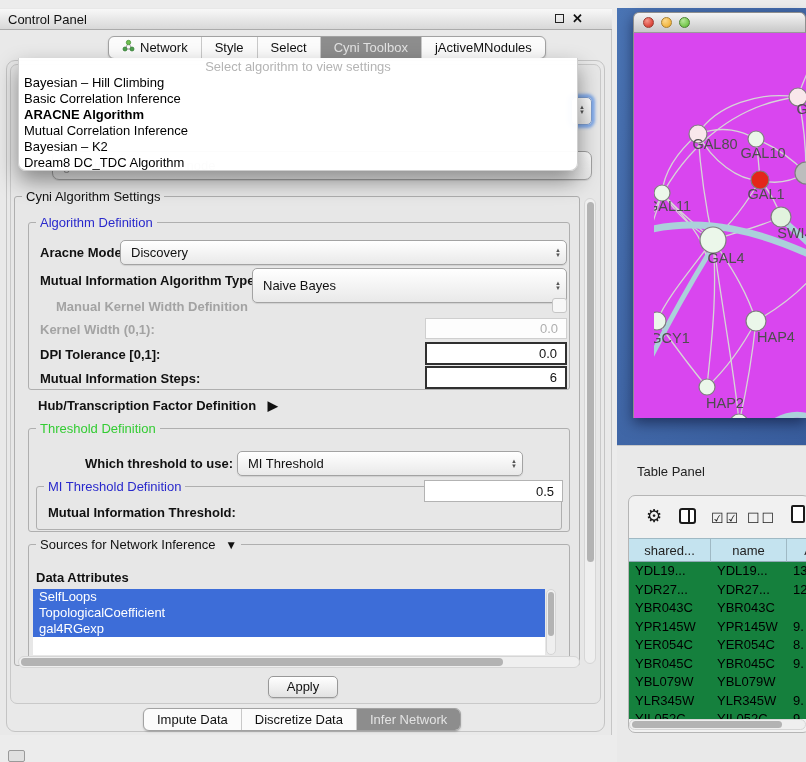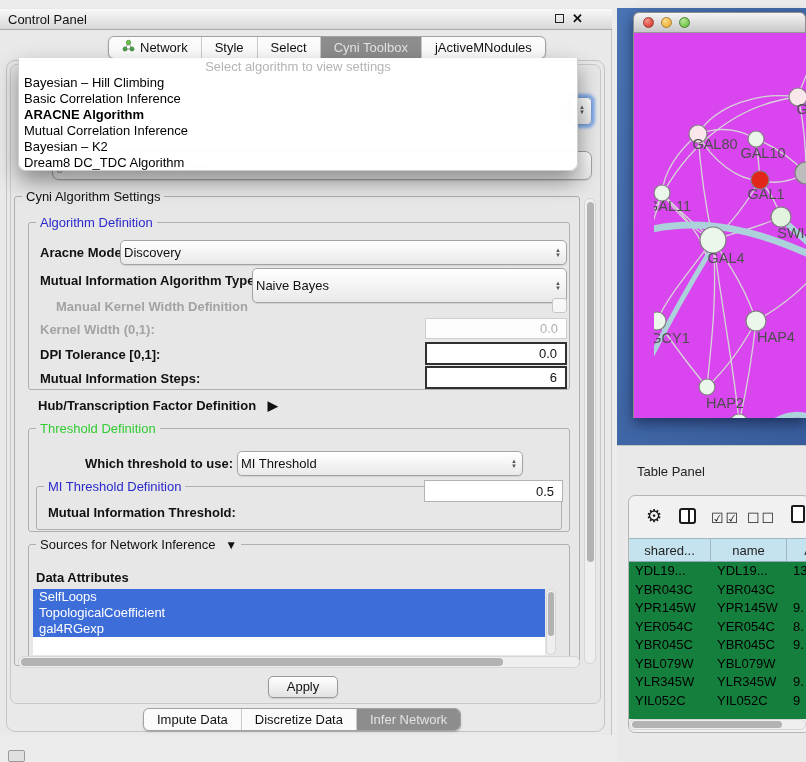--- a/index.html
+++ b/index.html
@@ -56,21 +56,21 @@
   .lbl  { font-weight:bold; color:#111; white-space:nowrap; }
   .lbl.dis { color:#A3A3A3; }
   .bluetxt  { color:#2929CC; }
   .greentxt { color:#33CC33; }
 
   .combo {
     display:flex; align-items:center;
     border:1px solid #A3A3A3; border-radius:5px;
     background:linear-gradient(#FFFFFF,#E9E9E9);
     box-shadow:0 1px 1px rgba(0,0,0,0.10);
-    padding-left:3px; font-size:13px; color:#111;
+    padding-left:10px; font-size:13px; color:#111;
   }
   .stepper { margin-left:auto; padding-right:5px; display:flex; flex-direction:column;
     align-items:center; justify-content:center; color:#555; font-size:6px; line-height:5px; }
   .stepper::before { content:"▲"; }
   .stepper::after  { content:"▼"; }
 
   .field {
     background:#FFFFFF; border:1px solid #C4C4C4;
     display:flex; align-items:center; justify-content:flex-end;
     padding-right:8px; font-size:13px; color:#111;
@@ -357,20 +357,21 @@
 
 <div class="abs icon-dark" style="left:646px;top:505px;font-size:18px;">⚙</div>
 <div class="abs col-icon" style="left:679px;top:508px;"></div>
 <div class="abs icon-dark" style="left:711px;top:510px;font-size:14px;letter-spacing:2px;">☑☑</div>
 <div class="abs icon-dark" style="left:747px;top:510px;font-size:14px;letter-spacing:2px;">☐☐</div>
 <div class="abs file-icon" style="left:791px;top:505px;"></div>
 
 <div id="table-header" class="abs" style="left:629px;top:538px;width:177px;height:24px;white-space:nowrap;overflow:hidden;"><div class="th" style="width: 82px;">shared...</div><div class="th" style="width: 76px;">name</div><div class="th" style="width: 44px;">A</div></div>
 <div id="table-rows" class="abs" style="left:629px;top:562px;width:177px;height:157px;overflow:hidden;background:#15803d;">
     <div class="tr"><div class="td" style="width: 82px;">YDL19...</div><div class="td" style="width: 76px;">YDL19...</div><div class="td" style="width: 44px;">13</div></div>
+    <div class="tr"><div class="td" style="width: 82px;">YDR27...</div><div class="td" style="width: 76px;">YDR27...</div><div class="td" style="width: 44px;">12</div></div>
     <div class="tr"><div class="td" style="width: 82px;">YBR043C</div><div class="td" style="width: 76px;">YBR043C</div><div class="td" style="width: 44px;"></div></div>
     <div class="tr"><div class="td" style="width: 82px;">YPR145W</div><div class="td" style="width: 76px;">YPR145W</div><div class="td" style="width: 44px;">9.</div></div>
     <div class="tr"><div class="td" style="width: 82px;">YER054C</div><div class="td" style="width: 76px;">YER054C</div><div class="td" style="width: 44px;">8.</div></div>
     <div class="tr"><div class="td" style="width: 82px;">YBR045C</div><div class="td" style="width: 76px;">YBR045C</div><div class="td" style="width: 44px;">9.</div></div>
     <div class="tr"><div class="td" style="width: 82px;">YBL079W</div><div class="td" style="width: 76px;">YBL079W</div><div class="td" style="width: 44px;"></div></div>
     <div class="tr"><div class="td" style="width: 82px;">YLR345W</div><div class="td" style="width: 76px;">YLR345W</div><div class="td" style="width: 44px;">9.</div></div>
     <div class="tr"><div class="td" style="width: 82px;">YIL052C</div><div class="td" style="width: 76px;">YIL052C</div><div class="td" style="width: 44px;">9</div></div>
   </div>
 <div class="abs scroll-track" style="left:629px;top:719px;width:177px;height:11px;">
   <div class="scroll-thumb" style="position:absolute;left:2px;top:1px;width:150px;height:7px;"></div>

